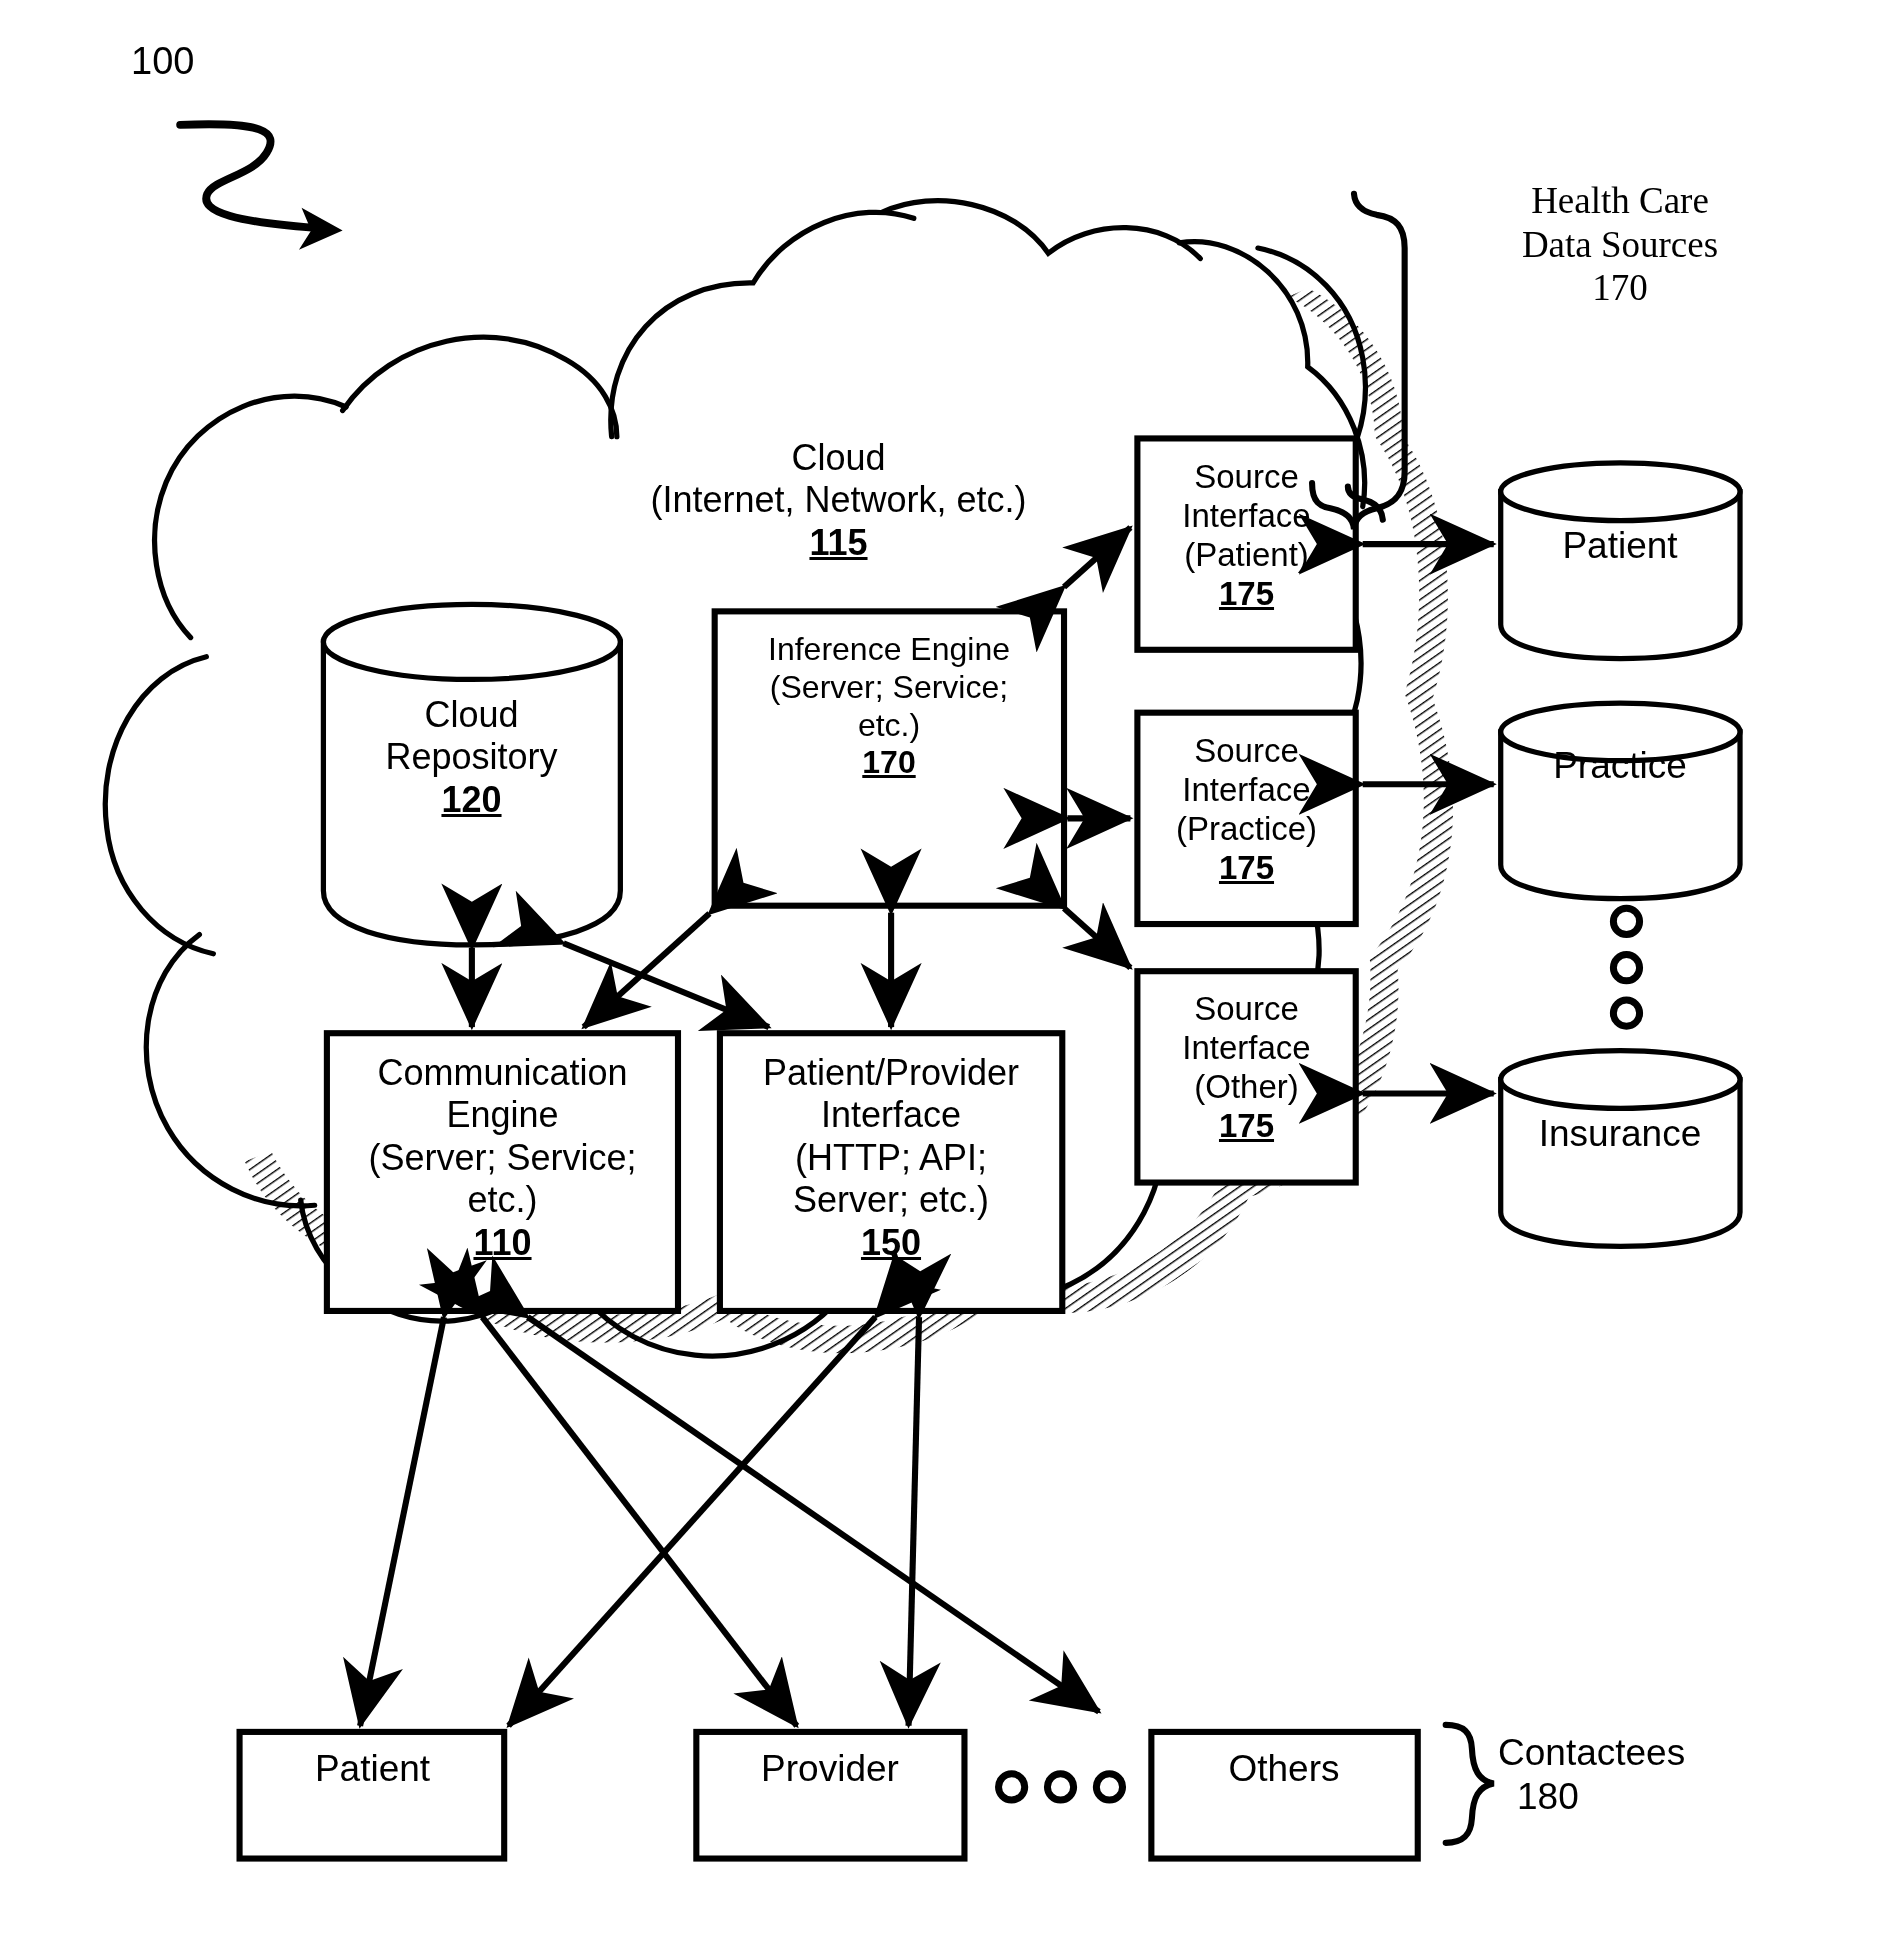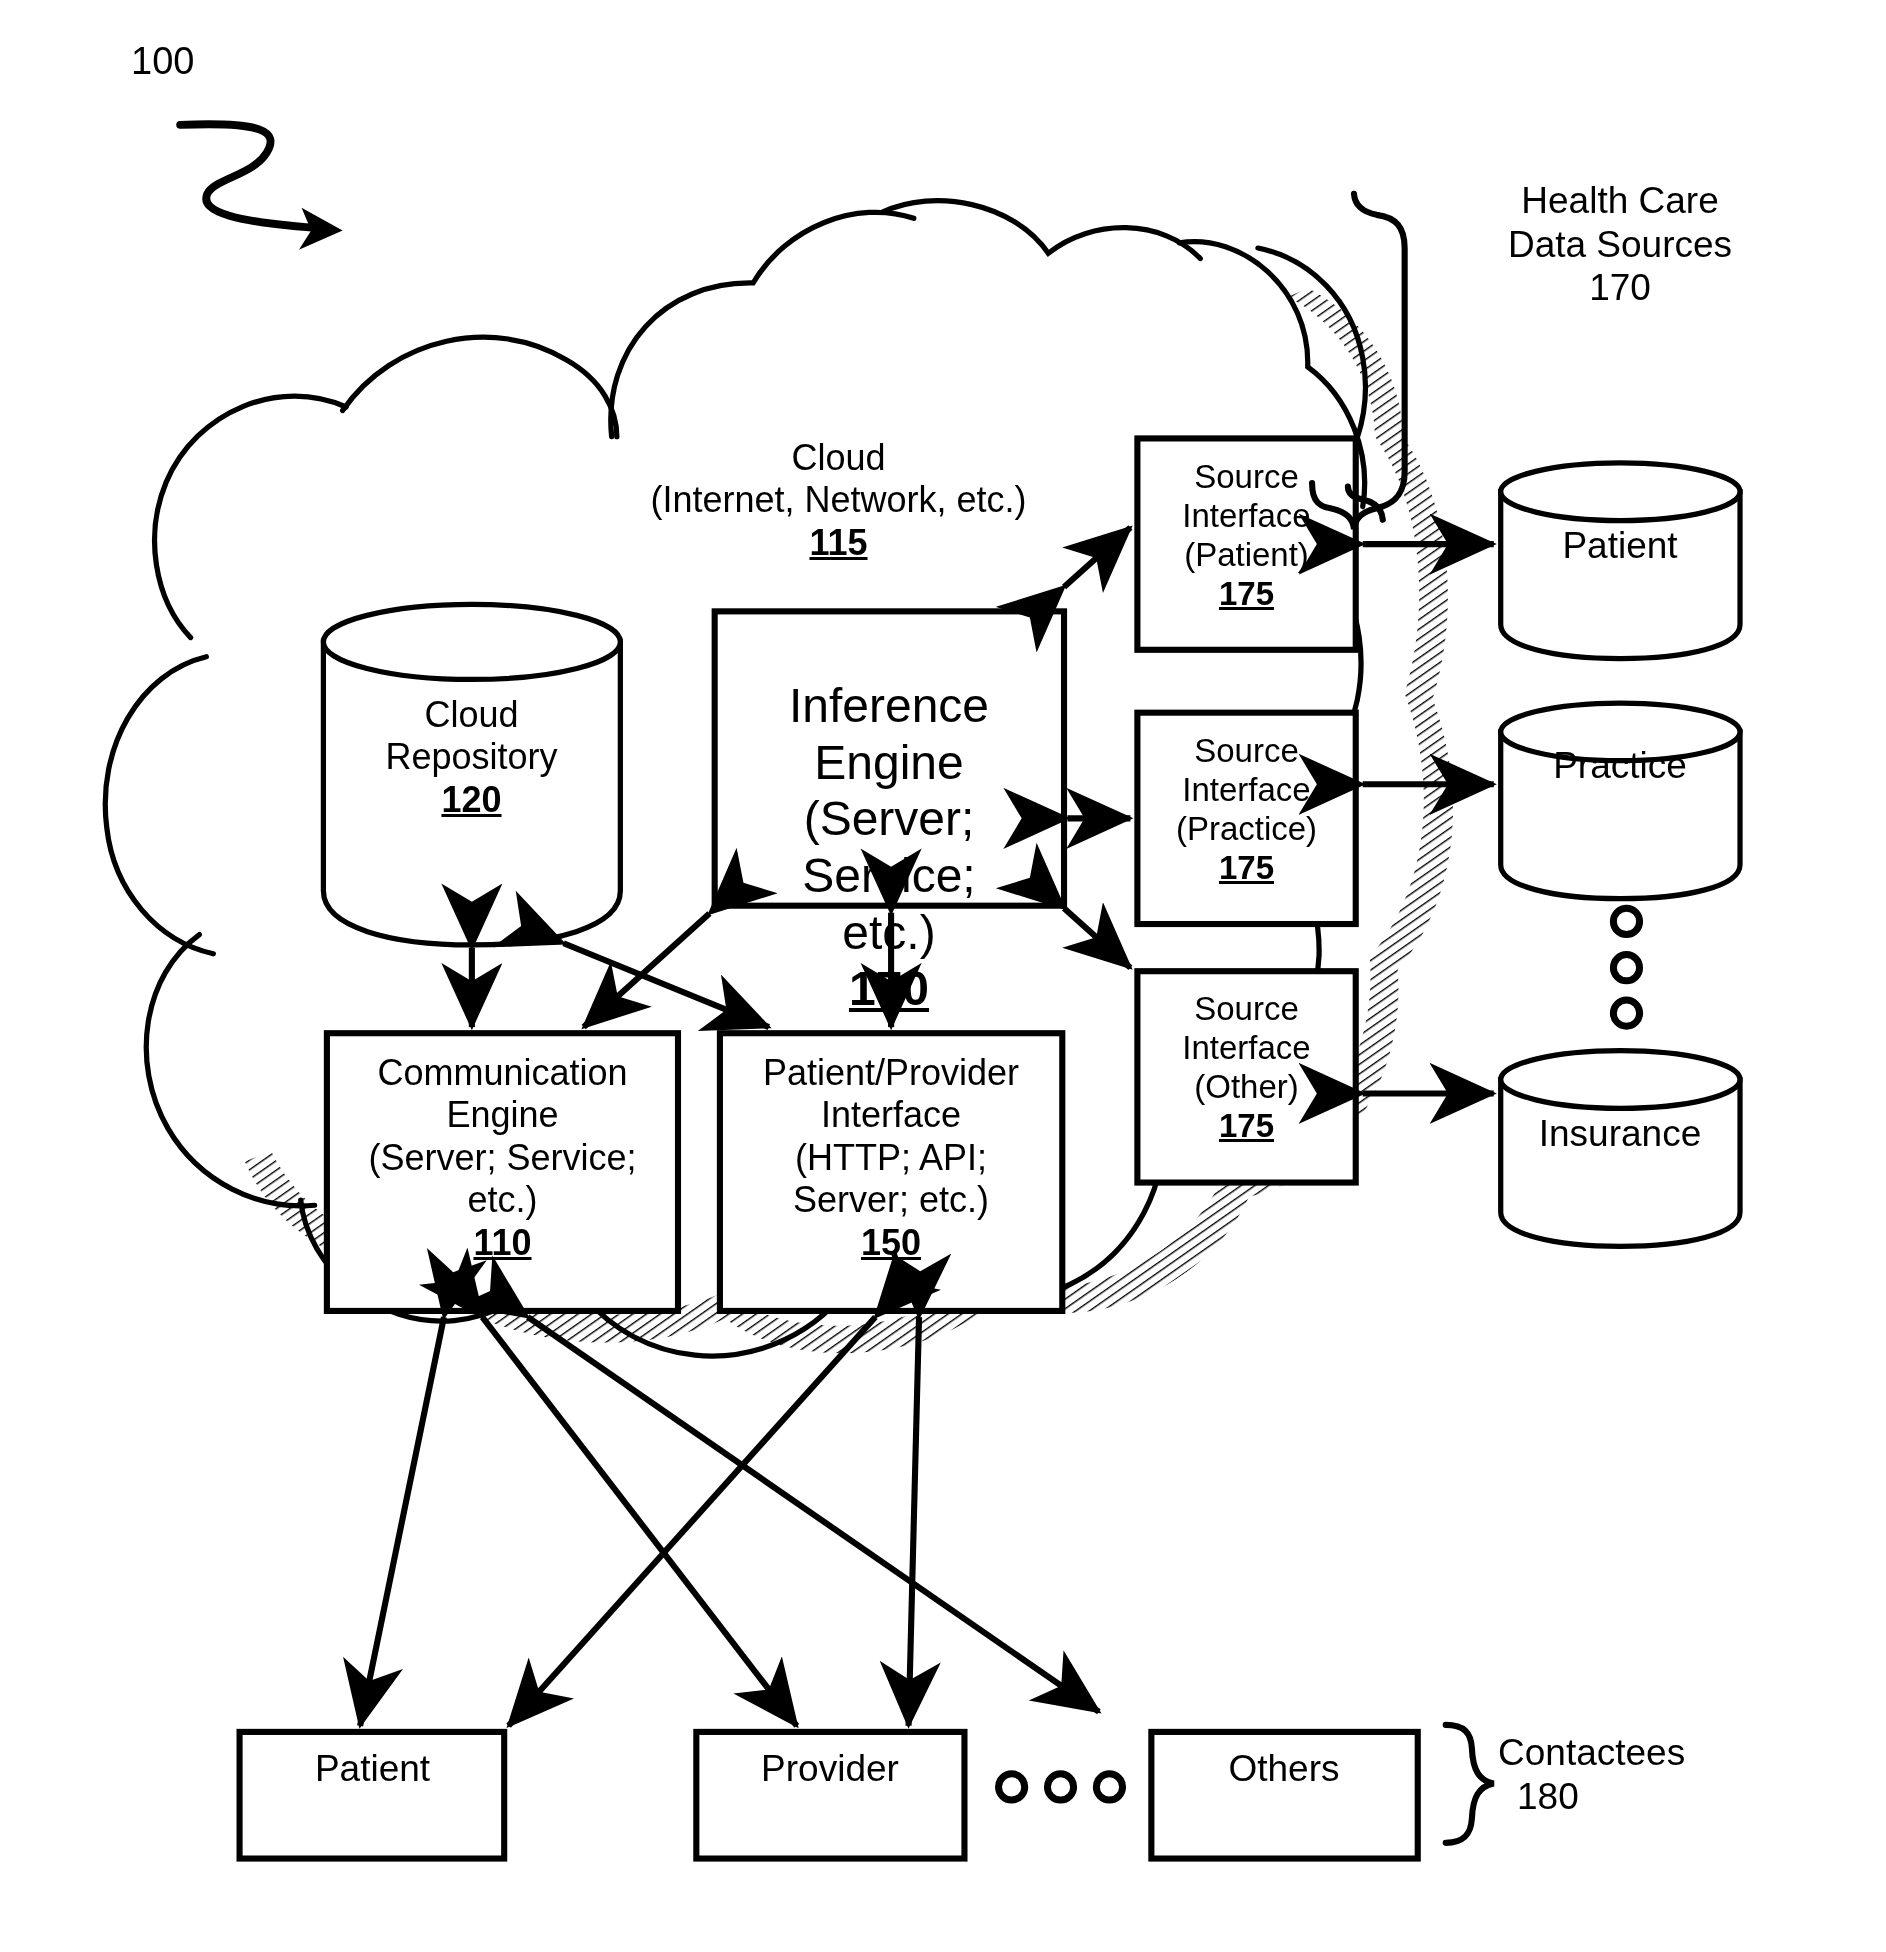--- a/index.html
+++ b/index.html
@@ -187,21 +187,21 @@
     <span>(Internet, Network, etc.)</span>
     <span class="ref">115</span>
   </div>
 
   <div class="lbl" style="left:349px;top:694px;width:245px;font-size:36px;">
     <span>Cloud</span><br>
     <span>Repository</span>
     <span class="ref">120</span>
   </div>
 
-  <div class="lbl" style="left:723px;top:631px;width:332px;font-size:48px;margin-top:47px;">
+  <div class="lbl" style="left:723px;top:631px;width:332px;font-size:32px;">
     <span>Inference Engine</span><br>
     <span>(Server; Service;</span><br>
     <span>etc.)</span>
     <span class="ref">170</span>
   </div>
 
   <div class="lbl" style="left:332px;top:1052px;width:341px;font-size:36px;">
     <span>Communication</span><br>
     <span>Engine</span><br>
     <span>(Server; Service;</span><br>
@@ -231,21 +231,21 @@
     <span class="ref">175</span>
   </div>
 
   <div class="lbl" style="left:1141px;top:990px;width:211px;font-size:33px;">
     <span>Source</span><br>
     <span>Interface</span><br>
     <span>(Other)</span>
     <span class="ref">175</span>
   </div>
 
-  <div class="lbl" style="left:1432px;top:179px;width:376px;font-size:37px;">
+  <div class="lbl" style="left:1432px;top:179px;width:376px;font-size:37px;font-family:Liberation Serif, serif;">
     <span>Health Care</span><br>
     <span>Data Sources</span>
     <span class="refplain">170</span>
   </div>
 
   <div class="lbl" style="left:1504px;top:524px;width:232px;font-size:37px;">
     <span>Patient</span>
   </div>
   <div class="lbl" style="left:1504px;top:744px;width:232px;font-size:37px;">
     <span>Practice</span>

